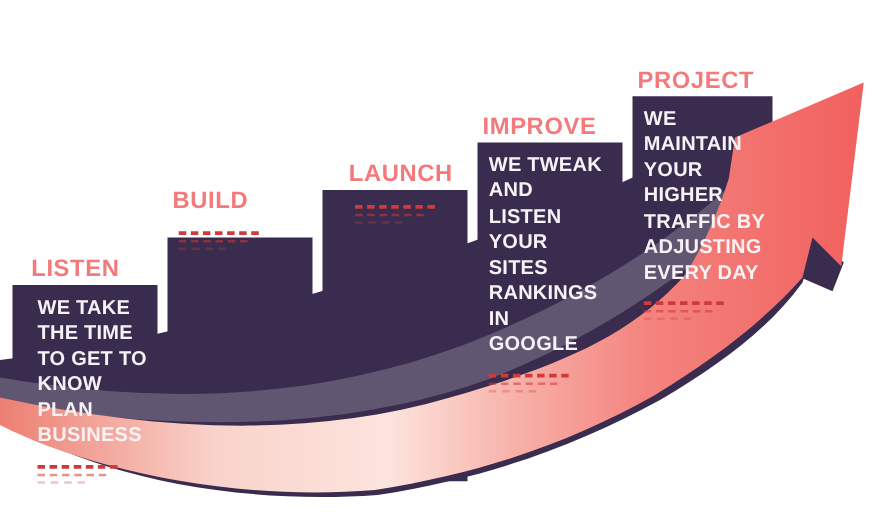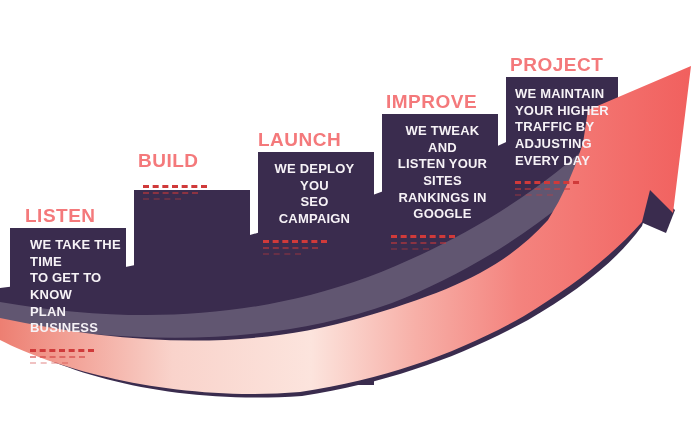--- a/index.html
+++ b/index.html
@@ -10,32 +10,32 @@
   }
   .art{position:absolute;left:0;top:0;width:700px;height:421px;z-index:1;}
   .step{position:absolute;z-index:2;}
   .step .title{
     position:absolute;bottom:100%;left:4px;margin-bottom:2px;
     font-size:19px;font-weight:bold;letter-spacing:.5px;line-height:1.05;
     color:var(--accent,#f4797b);white-space:nowrap;
   }
   .step .desc{
     color:var(--text_white,#fff);
-    font-size:13px;font-weight:bold;letter-spacing:.2px;line-height:1.28;
+    font-size:16px;font-weight:bold;letter-spacing:.2px;line-height:1.28;
     white-space:pre-line;
     padding:9px 4px 0 9px;
   }
   .dashes{padding:8px 0 0 9px;}
   .dash{height:0;border-top:3px dashed var(--dash,#d03a3a);width:64px;margin-top:4px;}
   .dash.d2{border-top-width:2px;opacity:.55;width:55px;}
   .dash.d3{border-top-width:2px;opacity:.3;width:38px;}
   .s1{left:10px;top:228px;width:116px;margin-left:11px;}
   .s2{left:134px;top:173px;width:116px;}
-  .s3{left:254px;top:152px;width:116px;text-align:center;}
-  .s4{left:382px;top:114px;width:116px;text-align:center;}
+  .s3{left:275px;top:152px;width:116px;}
+  .s4{left:382px;top:114px;width:116px;}
   .s5{left:506px;top:77px;width:112px;}
 </style>
 </head>
 <body>
 
 <div class="stage">
 
   <svg class="art" viewBox="0 0 700 421" aria-hidden="true">
     <defs>
       <linearGradient id="arrowGrad" x1="0" y1="0" x2="1" y2="0">
@@ -105,22 +105,20 @@
     <div class="title">BUILD</div>
     <div class="dashes">
       <div class="dash d1"></div>
       <div class="dash d2"></div>
       <div class="dash d3"></div>
     </div>
   </div>
 
   <div class="step s3">
     <div class="title">LAUNCH</div>
-    <div class="desc">WE DEPLOY YOU
-SEO CAMPAIGN</div>
     <div class="dashes">
       <div class="dash d1"></div>
       <div class="dash d2"></div>
       <div class="dash d3"></div>
     </div>
   </div>
 
   <div class="step s4">
     <div class="title">IMPROVE</div>
     <div class="desc">WE TWEAK AND

